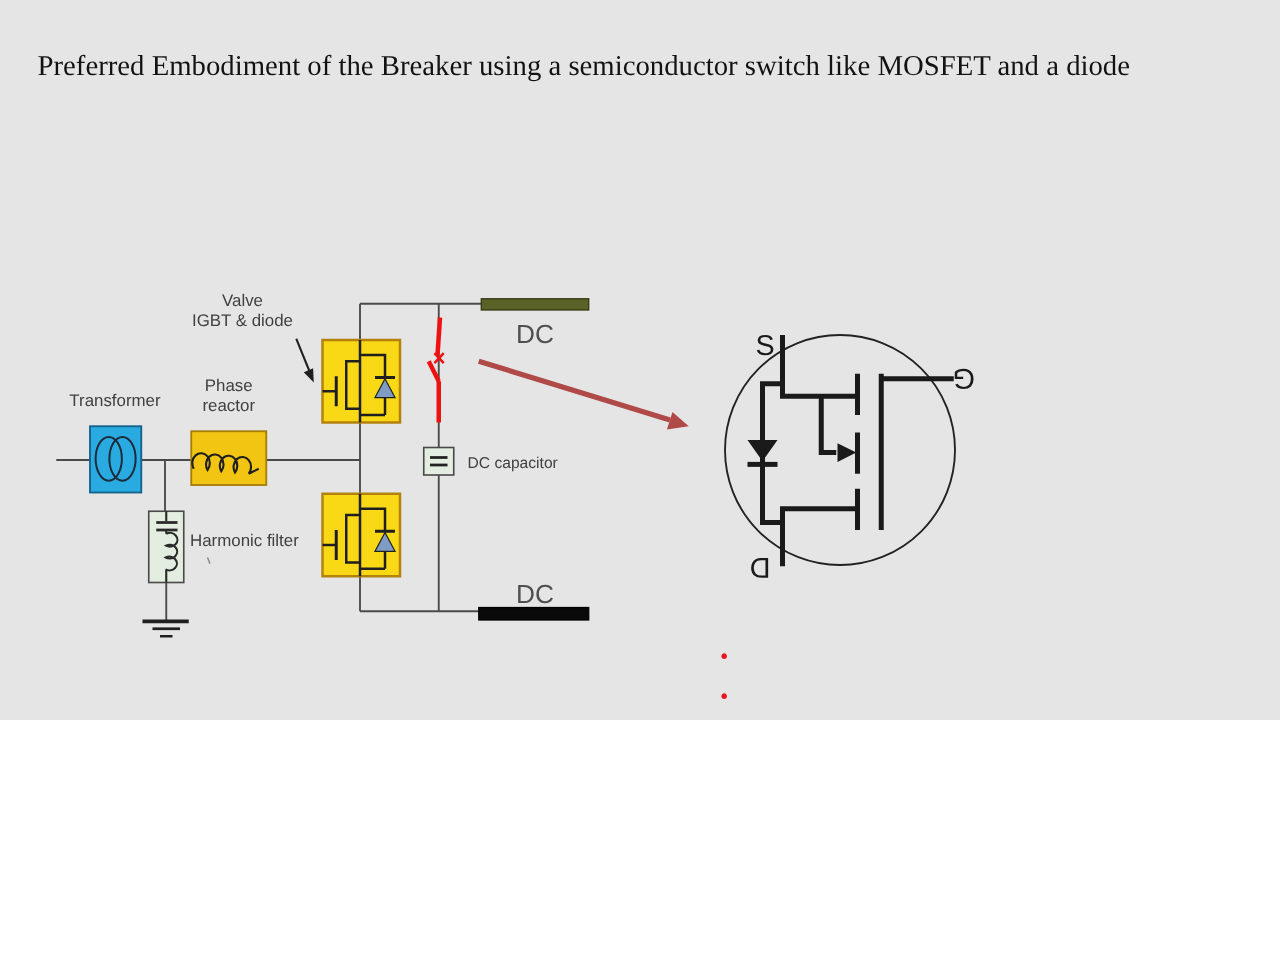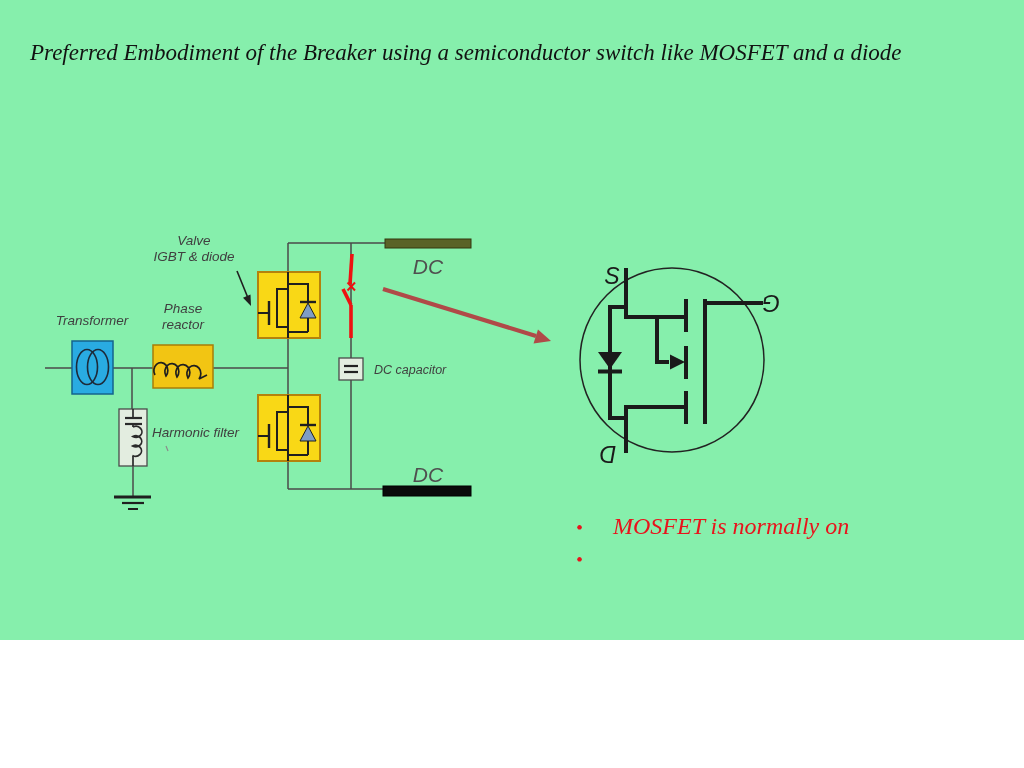--- a/index.html
+++ b/index.html
@@ -1,17 +1,17 @@
 <!DOCTYPE html>
 <html><head>
 <meta charset="utf-8">
 <style>
   html,body{margin:0;padding:0;background:#ffffff;}
-  .slide{position:relative;width:1024px;height:640px;background:#86efac;overflow:hidden;
-         font-family:"Liberation Sans",sans-serif;font-style:italic;}
+  .slide{position:relative;width:1024px;height:576px;background:#e5e5e5;overflow:hidden;
+         font-family:"Liberation Sans",sans-serif;}
   .title{position:absolute;left:30px;top:40px;width:980px;
          font-family:"Liberation Serif",serif;font-size:23px;color:#121212;
          letter-spacing:0px;white-space:nowrap;}
   svg{position:absolute;left:0;top:0;}
   .diag-label{font-family:"Liberation Sans",sans-serif;fill:#404040;}
   .mos-label{font-family:"Liberation Sans",sans-serif;fill:#1a1a1a;font-size:23px;}
   .bullets{position:absolute;left:570px;top:510px;width:430px;
            font-family:"Liberation Serif",serif;font-size:24px;color:#e8141c;}
   .bullet-row{display:flex;align-items:baseline;line-height:32px;}
   .bullet-dot{width:37px;font-size:19px;text-align:left;padding-left:6px;}
@@ -141,20 +141,19 @@
       <path d="M598,371.5 H622"></path>
     </g>
     <text x="612" y="284" text-anchor="middle" class="mos-label">S</text>
     <text text-anchor="middle" class="mos-label" transform="translate(771,295) rotate(180)">G</text>
     <text text-anchor="middle" class="mos-label" transform="translate(608,446) rotate(180)">D</text>
   </svg>
 
   <div class="bullets">
     <div class="bullet-row">
       <span class="bullet-dot">•</span>
-      <span class="bullet-text">MOSFET is normally on</span>
     </div>
     <div class="bullet-row">
       <span class="bullet-dot">•</span>
     </div>
   </div>
 
 </div>
 
 </body></html>

